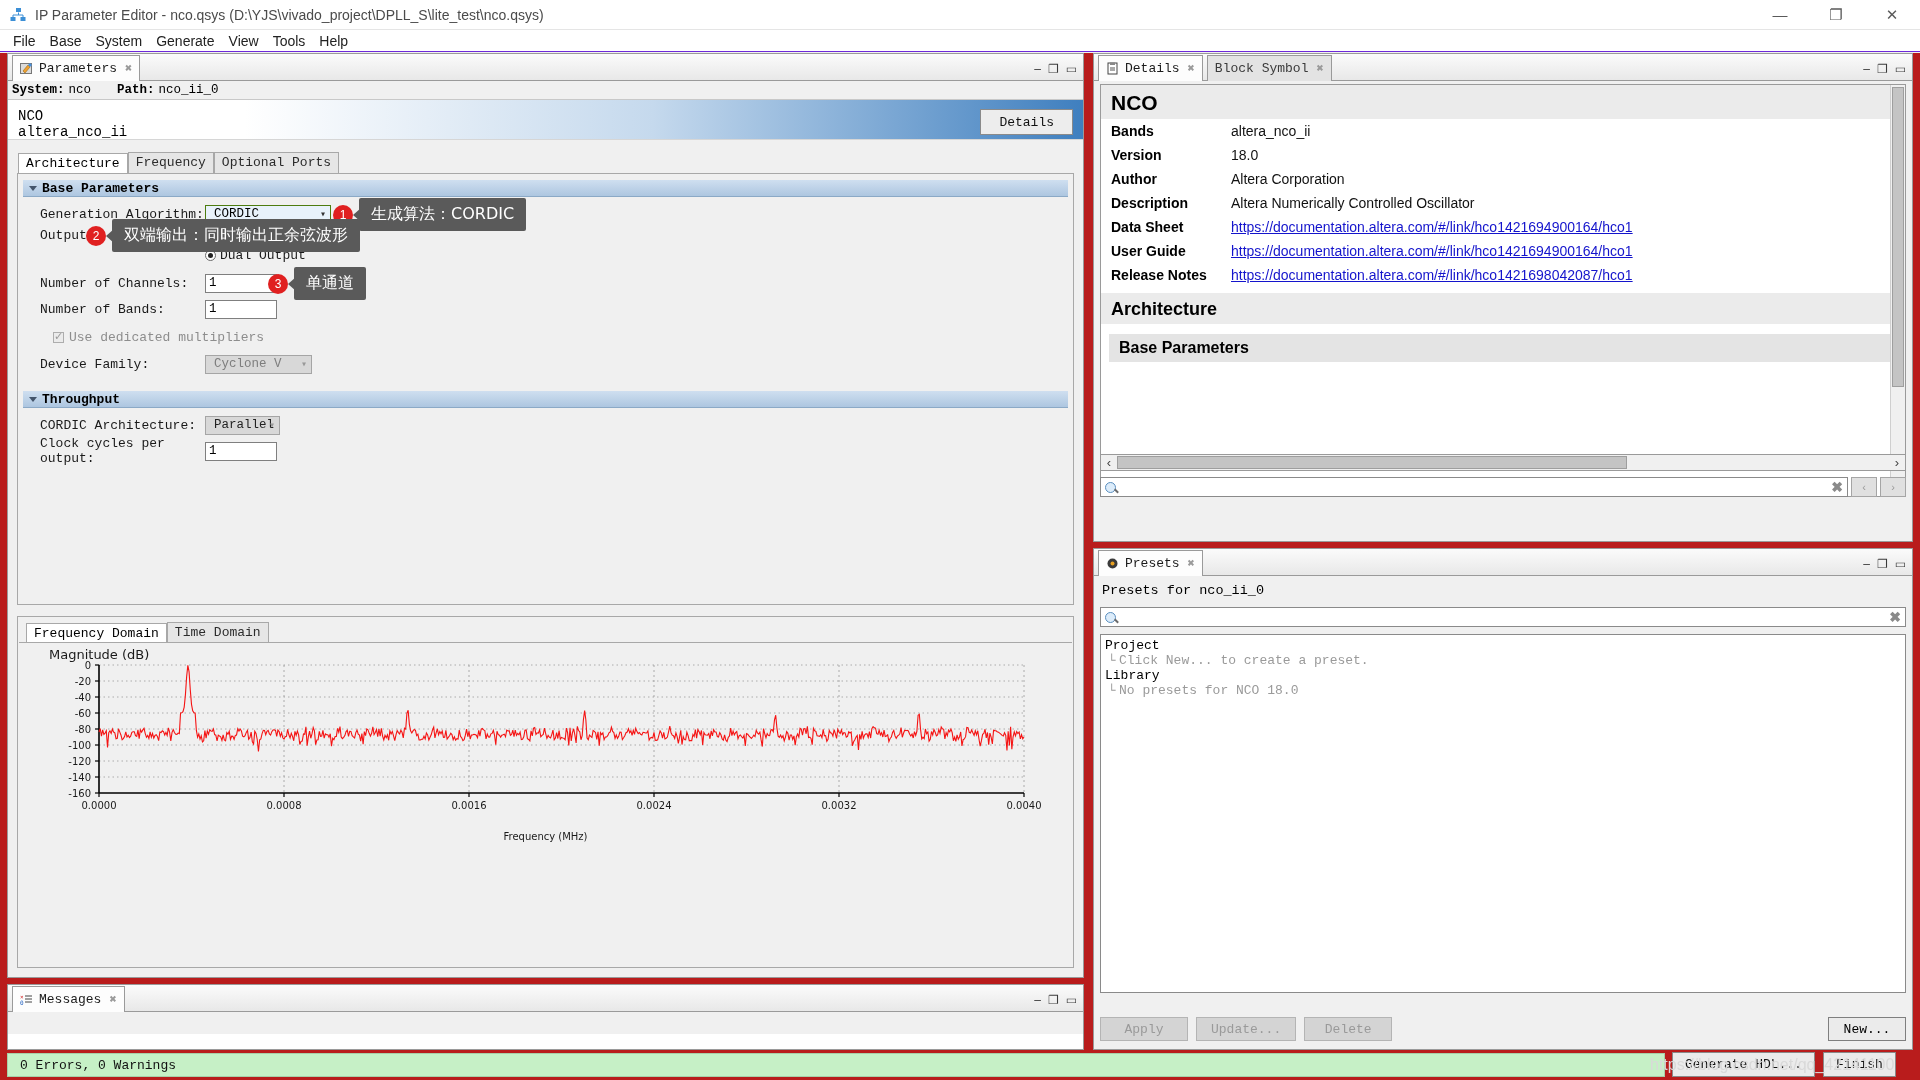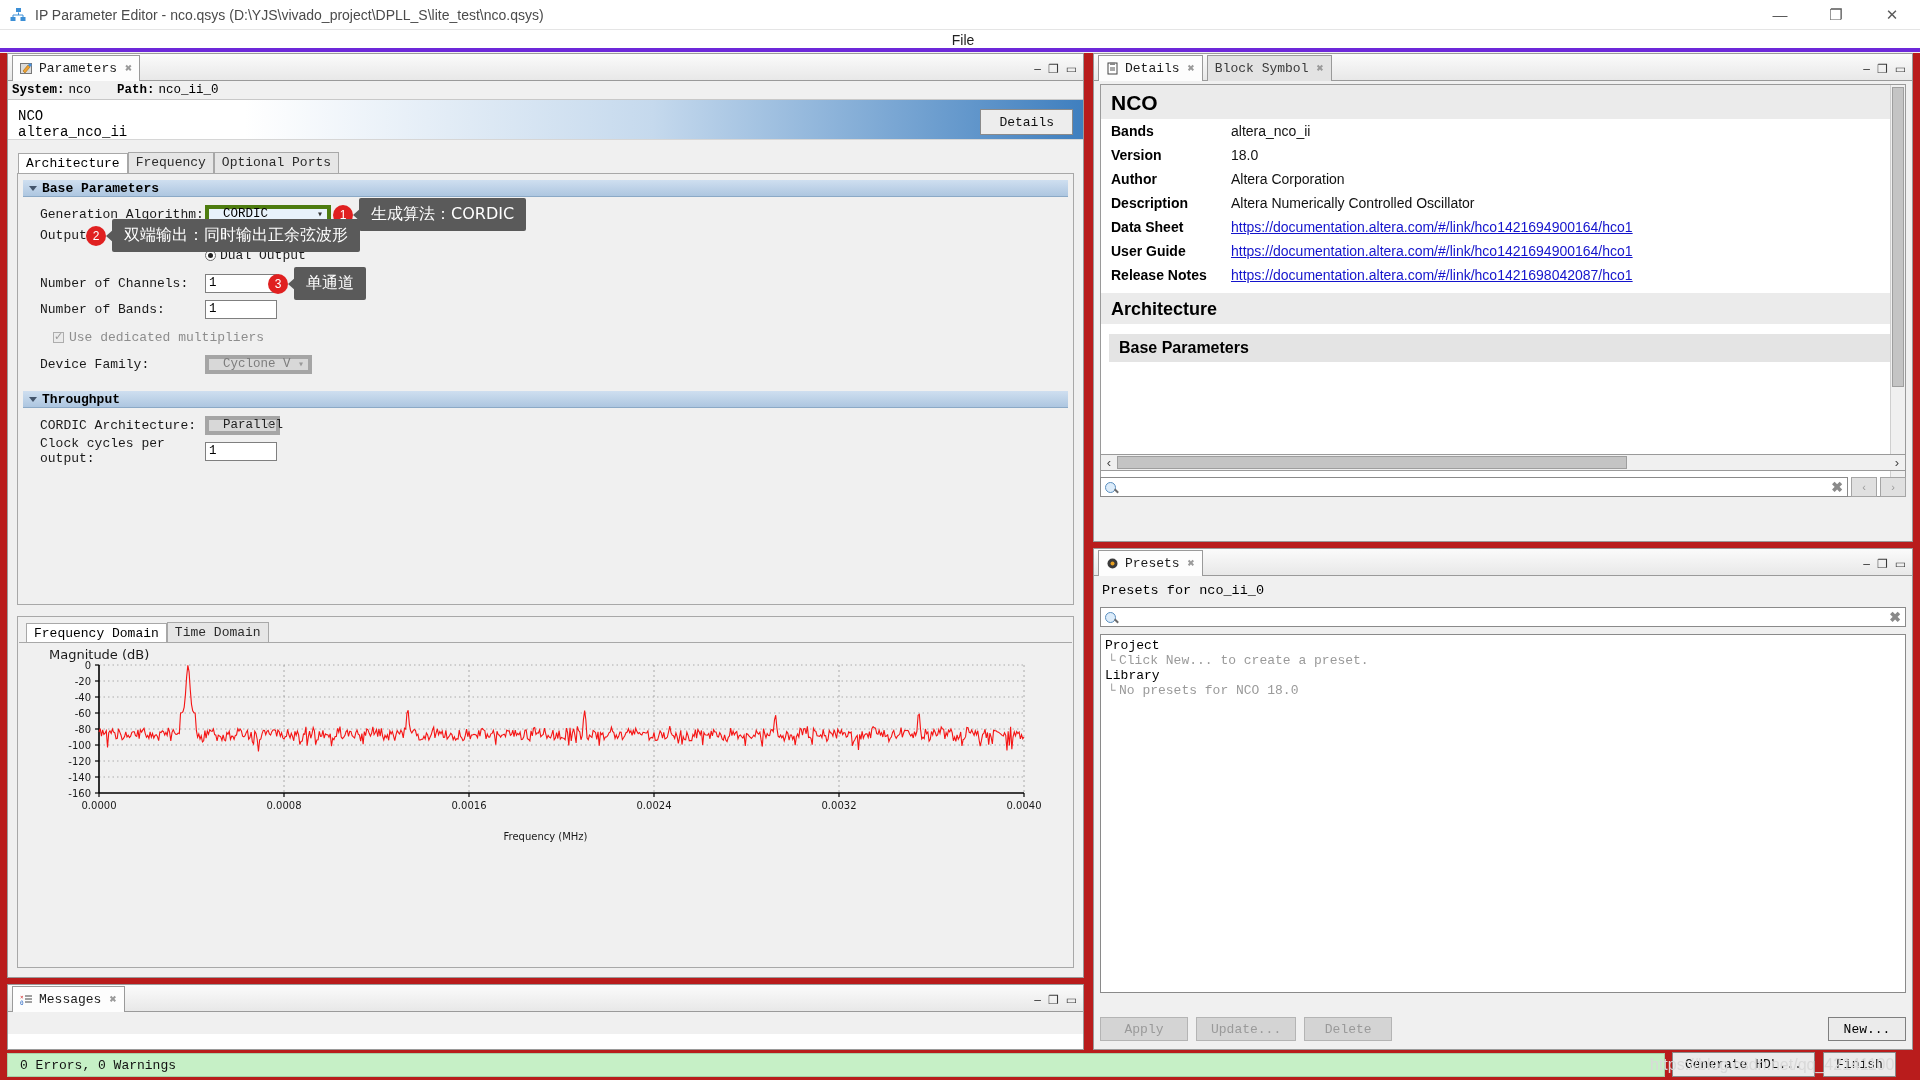--- a/index.html
+++ b/index.html
@@ -19,21 +19,21 @@
     border-bottom:1px solid #e5e5e5; position:relative;
   }
   #titlebar .tb-icon { width:18px; height:18px; margin:0 8px 0 9px; position:relative; }
   #titlebar .tb-title { font-size:14px; color:#4b4b4b; white-space:nowrap; }
   .win-btns { margin-left:auto; display:flex; height:30px; }
   .win-btn { width:56px; height:30px; display:flex; align-items:center; justify-content:center;
              color:#5a5a5a; font-size:15px; }
 
   
   #menubar { height:22px; background:#ffffff; display:flex; align-items:center;
-             padding-left:6px; border-bottom:4px solid #6d28d9;flex-direction:column; }
+             padding-left:6px; border-bottom:1px solid #6d28d9; }
   #menubar .mi { padding:2px 7px; font-size:14px; color:#222; }
 
   
   #workarea { position:absolute; top:53px; left:0; width:1920px; height:1027px; background:#b91c1c; }
 
   
   .panel { position:absolute; background:#f0f0f0; border:1px solid #9a9a9a; }
   .tabstrip { height:27px; background:linear-gradient(#fbfbfb,#e8e8e8);
               border-bottom:1px solid #9a9a9a; display:flex; align-items:flex-end;
               position:relative; }
@@ -73,23 +73,23 @@
   .grouphdr { height:17px; background:linear-gradient(#cfdff0,#adc6e0);
               border-bottom:1px solid #8ba9c6; display:flex; align-items:center;
               font-family:"Liberation Mono", monospace; font-weight:bold; font-size:13px;
               color:#000; padding-left:6px; gap:5px; }
   .tri { width:0;height:0;border-left:4px solid transparent;border-right:4px solid transparent;
          border-top:5px solid #44556b; }
   .row { display:flex; align-items:center; height:22px; padding-left:22px; gap:0; }
   .lab { font-family:"Liberation Mono", monospace; font-size:13px; color:#1a1a1a; }
   .lab.dim { color:#8d8d8d; }
 
-  .sel { height:19px; border:4px solid #4d7c0f; background:#e8f2fb;
+  .sel { height:19px; border:1px solid #4d7c0f; background:#e8f2fb;
          font-family:"Liberation Mono", monospace; font-size:12.5px; color:#000;
-         display:flex; align-items:center; padding:0 14px; position:relative; }
+         display:flex; align-items:center; padding:0 8px; position:relative; }
   .sel .arw { position:absolute; right:4px; font-size:10px; color:#333; }
   .sel.gray { background:#d8d8d8; color:#7d7d7d; border-color:#a5a5a5; }
   .sel.gray .arw { color:#999; }
   .txt { height:19px; border:1px solid #7f7f7f; background:#ffffff;
          font-family:"Liberation Mono", monospace; font-size:12.5px; color:#000;
          display:flex; align-items:center; padding:0 3px; }
   .radio { width:11px;height:11px;border:1px solid #6b6b6b;border-radius:50%;
            background:#fff; display:inline-flex; align-items:center; justify-content:center; }
   .radio i { width:5px;height:5px;border-radius:50%;background:#222; display:block; }
   .chk { width:11px;height:11px;border:1px solid #adadad;background:#ebebeb; display:inline-block;

